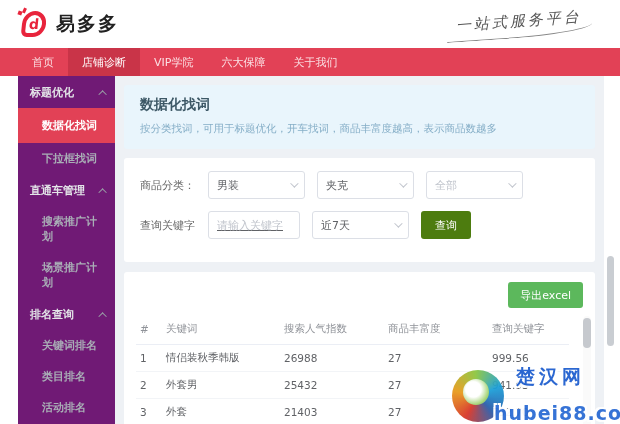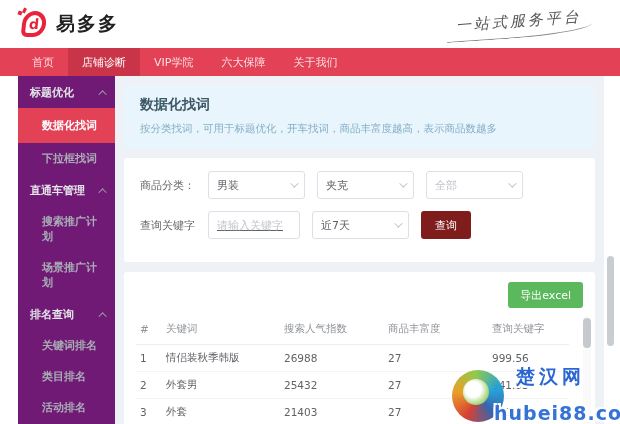--- a/index.html
+++ b/index.html
@@ -43,21 +43,21 @@
 
   .formcard { background:#fff; border-radius:3px; padding:13px 16px 7px; margin-bottom:10px; }
   .form-row { display:flex; align-items:center; margin-bottom:12px; }
   .form-row:last-child { margin-bottom:16px; }
   .form-label { width:68px; font-size:11px; color:#666; flex-shrink:0; }
   .select { width:97px; height:28px; border:1px solid #dcdfe6; border-radius:3px; display:flex; align-items:center; justify-content:space-between; padding:0 8px; margin-right:12px; background:#fff; cursor:pointer; font-size:11px; color:#606266; }
   .select.muted { color:#c0c4cc; }
   .chev-down { width:6px; height:6px; border-right:1px solid #c0c4cc; border-bottom:1px solid #c0c4cc; transform:rotate(45deg) translateY(-2px); }
   .text-input { width:92px; height:28px; border:1px solid #dcdfe6; border-radius:3px; padding:0 8px; font-size:11px; color:#606266; margin-right:12px; font-family:inherit;text-decoration:underline; }
   .text-input::placeholder { color:#c0c4cc; }
-  .btn-primary { height:28px; padding:0 14px; background:#7f1d1d; border:none; border-radius:3px; color:#fff; font-size:11px; cursor:pointer; font-family:inherit; }
+  .btn-primary { height:28px; padding:0 14px; background:#4d7c0f; border:none; border-radius:3px; color:#fff; font-size:11px; cursor:pointer; font-family:inherit; }
 
   .tablecard { background:#fff; border-radius:3px; padding:10px 12px; flex:1; position:relative; }
   .table-toolbar { display:flex; justify-content:flex-end; margin-bottom:8px; }
   .btn-export { height:26px; padding:0 12px; background:#5cb85c; border:none; border-radius:3px; color:#fff; font-size:11px; cursor:pointer; font-family:inherit; }
   table { width:calc(100% - 14px); border-collapse:collapse; table-layout:fixed; }
   th { text-align:left; font-size:10.5px; color:#909399; font-weight:normal; padding:6px 4px 8px; border-bottom:1px solid #ebeef5; }
   td { font-size:10.5px; color:#606266; padding:6px 4px; border-bottom:1px solid #f2f4f7; }
   .col-rank { width:26px; } .col-kw { width:118px; } .col-pop { width:104px; } .col-rich { width:104px; }
   .table-scroll { position:absolute; right:4px; top:44px; width:8px; height:190px; background:#fafafa; border-radius:4px; }
   .table-thumb { position:absolute; right:0; top:2px; width:8px; height:30px; background:#c6c9ce; border-radius:4px; }

